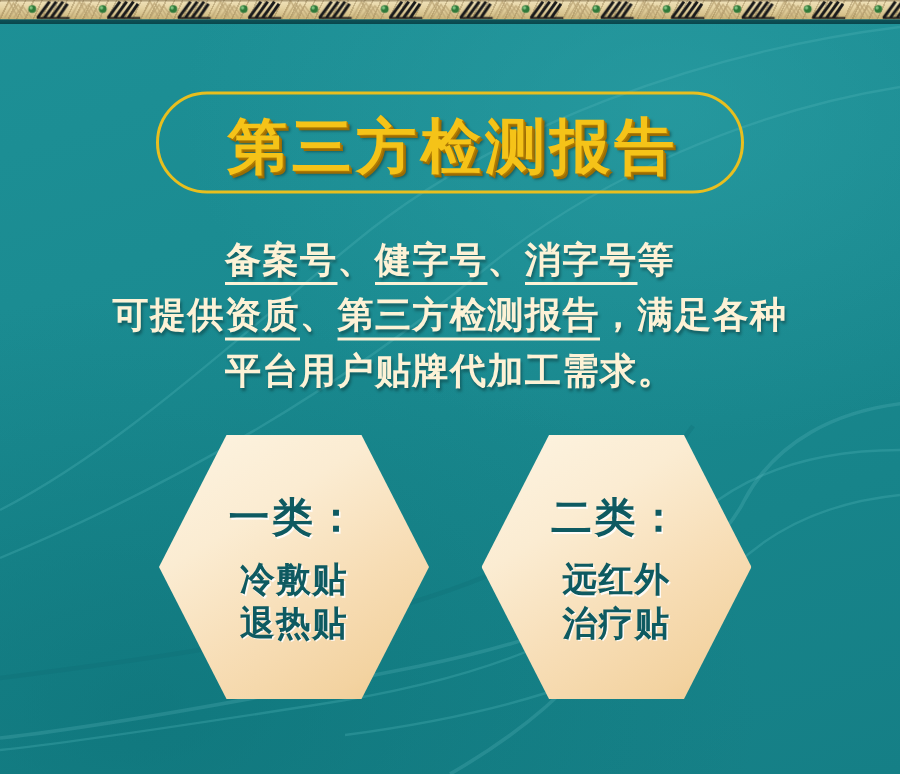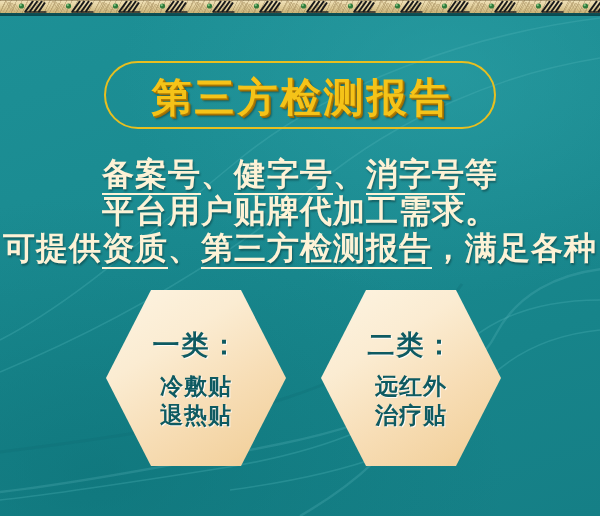--- a/index.html
+++ b/index.html
@@ -94,21 +94,21 @@
 
   
   .body-copy {
     position: absolute;
     left: 0;
     top: 156px;
     width: 600px;
     text-align: center;
     font-family: "Liberation Serif", "DejaVu Serif", serif;
     font-weight: bold;
-    font-size: 32px;
+    font-size: 24px;
     line-height: 37px;
     color: #fdf2d6;
     letter-spacing: 1px;
     text-shadow: 1px 2px 2px rgba(0,0,0,0.32);
   }
   .body-copy .line { display: block; white-space: nowrap; }
   .ul {
     border-bottom: 2px solid #fdf2d6;
     padding-bottom: 1px;
   }
@@ -202,22 +202,22 @@
     </svg>
     <div class="underline"></div>
   </div>
 
   <div class="title-pill">
     <div class="title-text">第三方检测报告</div>
   </div>
 
   <div class="body-copy">
     <span class="line"><span class="ul">备案号</span><span>、</span><span class="ul">健字号</span><span>、</span><span class="ul">消字号</span><span>等</span></span>
+    <span class="line"><span>可提供</span><span class="ul">资质</span><span>、</span><span class="ul">第三方检测报告</span><span>，满足各种</span></span>
     <span class="line"><span>平台用户贴牌代加工需求。</span></span>
-    <span class="line"><span>可提供</span><span class="ul">资质</span><span>、</span><span class="ul">第三方检测报告</span><span>，满足各种</span></span>
   </div>
 
   <div class="hex hex-2">
     <div class="hex-inner">
       <div class="hex-heading">二类：</div>
       <div class="hex-line">远红外</div>
       <div class="hex-line">治疗贴</div>
     </div>
   </div>
 

